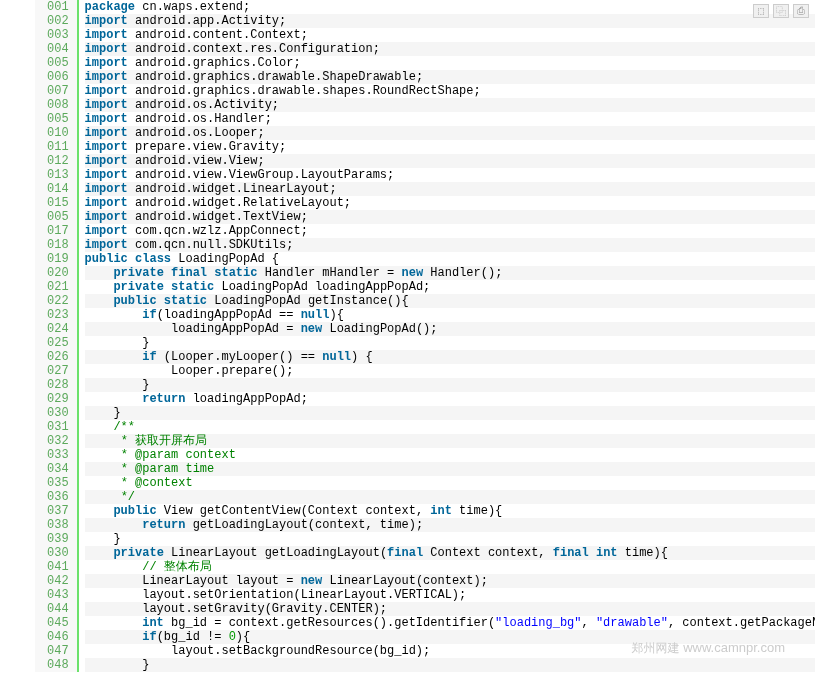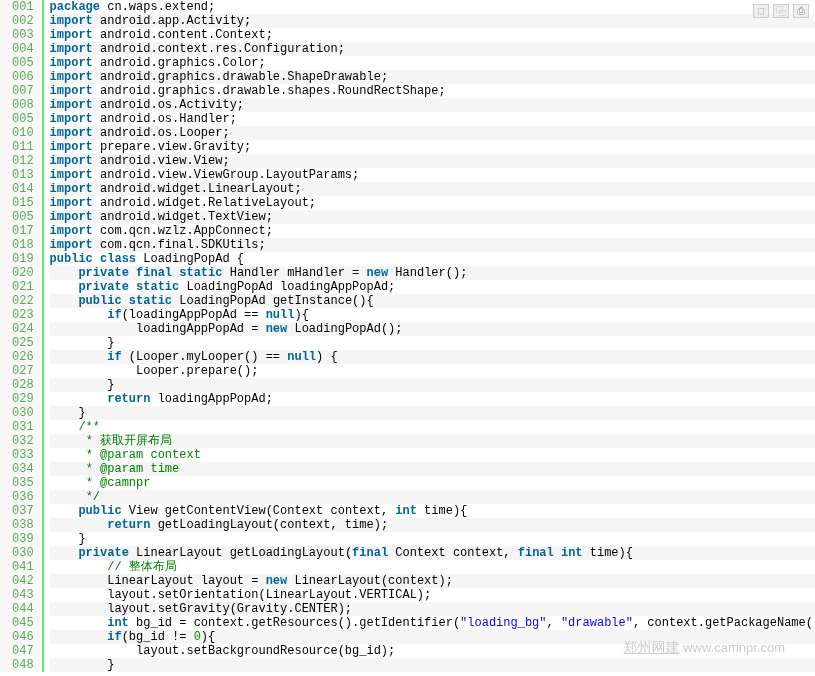--- a/index.html
+++ b/index.html
@@ -10,20 +10,21 @@
     body {
       font-family: Consolas, 'Courier New', monospace;
       font-size: 12px;
       background: #fff;
       color: #000;
       position: relative;
     }
     .container {
       display: flex;
       width: 815px;
+      padding-left: 35px;
     }
     .gutter {
       background: #f8f8f8;
       border-right: 2px solid #6ce26c;
       text-align: right;
       padding: 0 8px 0 12px;
       color: #5ca95c;
       user-select: none;
     }
     .gutter .ln {
@@ -50,22 +51,21 @@
     .watermark {
       position: absolute;
       right: 30px;
       bottom: 15px;
       color: #ccc;
       font-size: 13px;
       font-family: Arial, sans-serif;
       pointer-events: none;
     }
     .watermark .zh {
-      font-size: 14px;
-      text-decoration: underline;
+      font-size: 12px;
     }
     .toolbar {
       position: absolute;
       top: 4px;
       right: 6px;
       display: flex;
       gap: 4px;
     }
     .toolbar .icon {
       width: 16px;
@@ -151,38 +151,38 @@
       <div class="line alt"><span class="kw">import</span><span class="pln"> android.os.Activity;</span></div>
       <div class="line"><span class="kw">import</span><span class="pln"> android.os.Handler;</span></div>
       <div class="line alt"><span class="kw">import</span><span class="pln"> android.os.Looper;</span></div>
       <div class="line"><span class="kw">import</span><span class="pln"> prepare.view.Gravity;</span></div>
       <div class="line alt"><span class="kw">import</span><span class="pln"> android.view.View;</span></div>
       <div class="line"><span class="kw">import</span><span class="pln"> android.view.ViewGroup.LayoutParams;</span></div>
       <div class="line alt"><span class="kw">import</span><span class="pln"> android.widget.LinearLayout;</span></div>
       <div class="line"><span class="kw">import</span><span class="pln"> android.widget.RelativeLayout;</span></div>
       <div class="line alt"><span class="kw">import</span><span class="pln"> android.widget.TextView;</span></div>
       <div class="line"><span class="kw">import</span><span class="pln"> com.qcn.wzlz.AppConnect;</span></div>
-      <div class="line alt"><span class="kw">import</span><span class="pln"> com.qcn.final.SDKUtils;</span></div>
+      <div class="line alt"><span class="kw">import</span><span class="pln"> com.qcn.null.SDKUtils;</span></div>
       <div class="line"><span class="kw">public</span><span class="pln"> </span><span class="kw">class</span><span class="pln"> LoadingPopAd {</span></div>
       <div class="line alt"><span class="pln">    </span><span class="kw">private</span><span class="pln"> </span><span class="kw">final</span><span class="pln"> </span><span class="kw">static</span><span class="pln"> Handler mHandler = </span><span class="kw">new</span><span class="pln"> Handler();</span></div>
       <div class="line"><span class="pln">    </span><span class="kw">private</span><span class="pln"> </span><span class="kw">static</span><span class="pln"> LoadingPopAd loadingAppPopAd;</span></div>
       <div class="line alt"><span class="pln">    </span><span class="kw">public</span><span class="pln"> </span><span class="kw">static</span><span class="pln"> LoadingPopAd getInstance(){</span></div>
       <div class="line"><span class="pln">        </span><span class="kw">if</span><span class="pln">(loadingAppPopAd == </span><span class="kw">null</span><span class="pln">){</span></div>
       <div class="line alt"><span class="pln">            loadingAppPopAd = </span><span class="kw">new</span><span class="pln"> LoadingPopAd();</span></div>
       <div class="line"><span class="pln">        }</span></div>
       <div class="line alt"><span class="pln">        </span><span class="kw">if</span><span class="pln"> (Looper.myLooper() == </span><span class="kw">null</span><span class="pln">) {</span></div>
       <div class="line"><span class="pln">            Looper.prepare();</span></div>
       <div class="line alt"><span class="pln">        }</span></div>
       <div class="line"><span class="pln">        </span><span class="kw">return</span><span class="pln"> loadingAppPopAd;</span></div>
       <div class="line alt"><span class="pln">    }</span></div>
       <div class="line"><span class="pln">    </span><span class="cmt">/**</span></div>
       <div class="line alt"><span class="pln">     </span><span class="cmt">* 获取开屏布局</span></div>
       <div class="line"><span class="pln">     </span><span class="cmt">* @param context</span></div>
       <div class="line alt"><span class="pln">     </span><span class="cmt">* @param time</span></div>
-      <div class="line"><span class="pln">     </span><span class="cmt">* @camnpr</span></div>
+      <div class="line"><span class="pln">     </span><span class="cmt">* @context</span></div>
       <div class="line alt"><span class="pln">     </span><span class="cmt">*/</span></div>
       <div class="line"><span class="pln">    </span><span class="kw">public</span><span class="pln"> View getContentView(Context context, </span><span class="kw">int</span><span class="pln"> time){</span></div>
       <div class="line alt"><span class="pln">        </span><span class="kw">return</span><span class="pln"> getLoadingLayout(context, time);</span></div>
       <div class="line"><span class="pln">    }</span></div>
       <div class="line alt"><span class="pln">    </span><span class="kw">private</span><span class="pln"> LinearLayout getLoadingLayout(</span><span class="kw">final</span><span class="pln"> Context context, </span><span class="kw">final</span><span class="pln"> </span><span class="kw">int</span><span class="pln"> time){</span></div>
       <div class="line"><span class="pln">        </span><span class="cmt">// 整体布局</span></div>
       <div class="line alt"><span class="pln">        LinearLayout layout = </span><span class="kw">new</span><span class="pln"> LinearLayout(context);</span></div>
       <div class="line"><span class="pln">        layout.setOrientation(LinearLayout.VERTICAL);</span></div>
       <div class="line alt"><span class="pln">        layout.setGravity(Gravity.CENTER);</span></div>
       <div class="line"><span class="pln">        </span><span class="kw">int</span><span class="pln"> bg_id = context.getResources().getIdentifier(</span><span class="str">"loading_bg"</span><span class="pln">, </span><span class="str">"drawable"</span><span class="pln">, context.getPackageName());</span></div>

